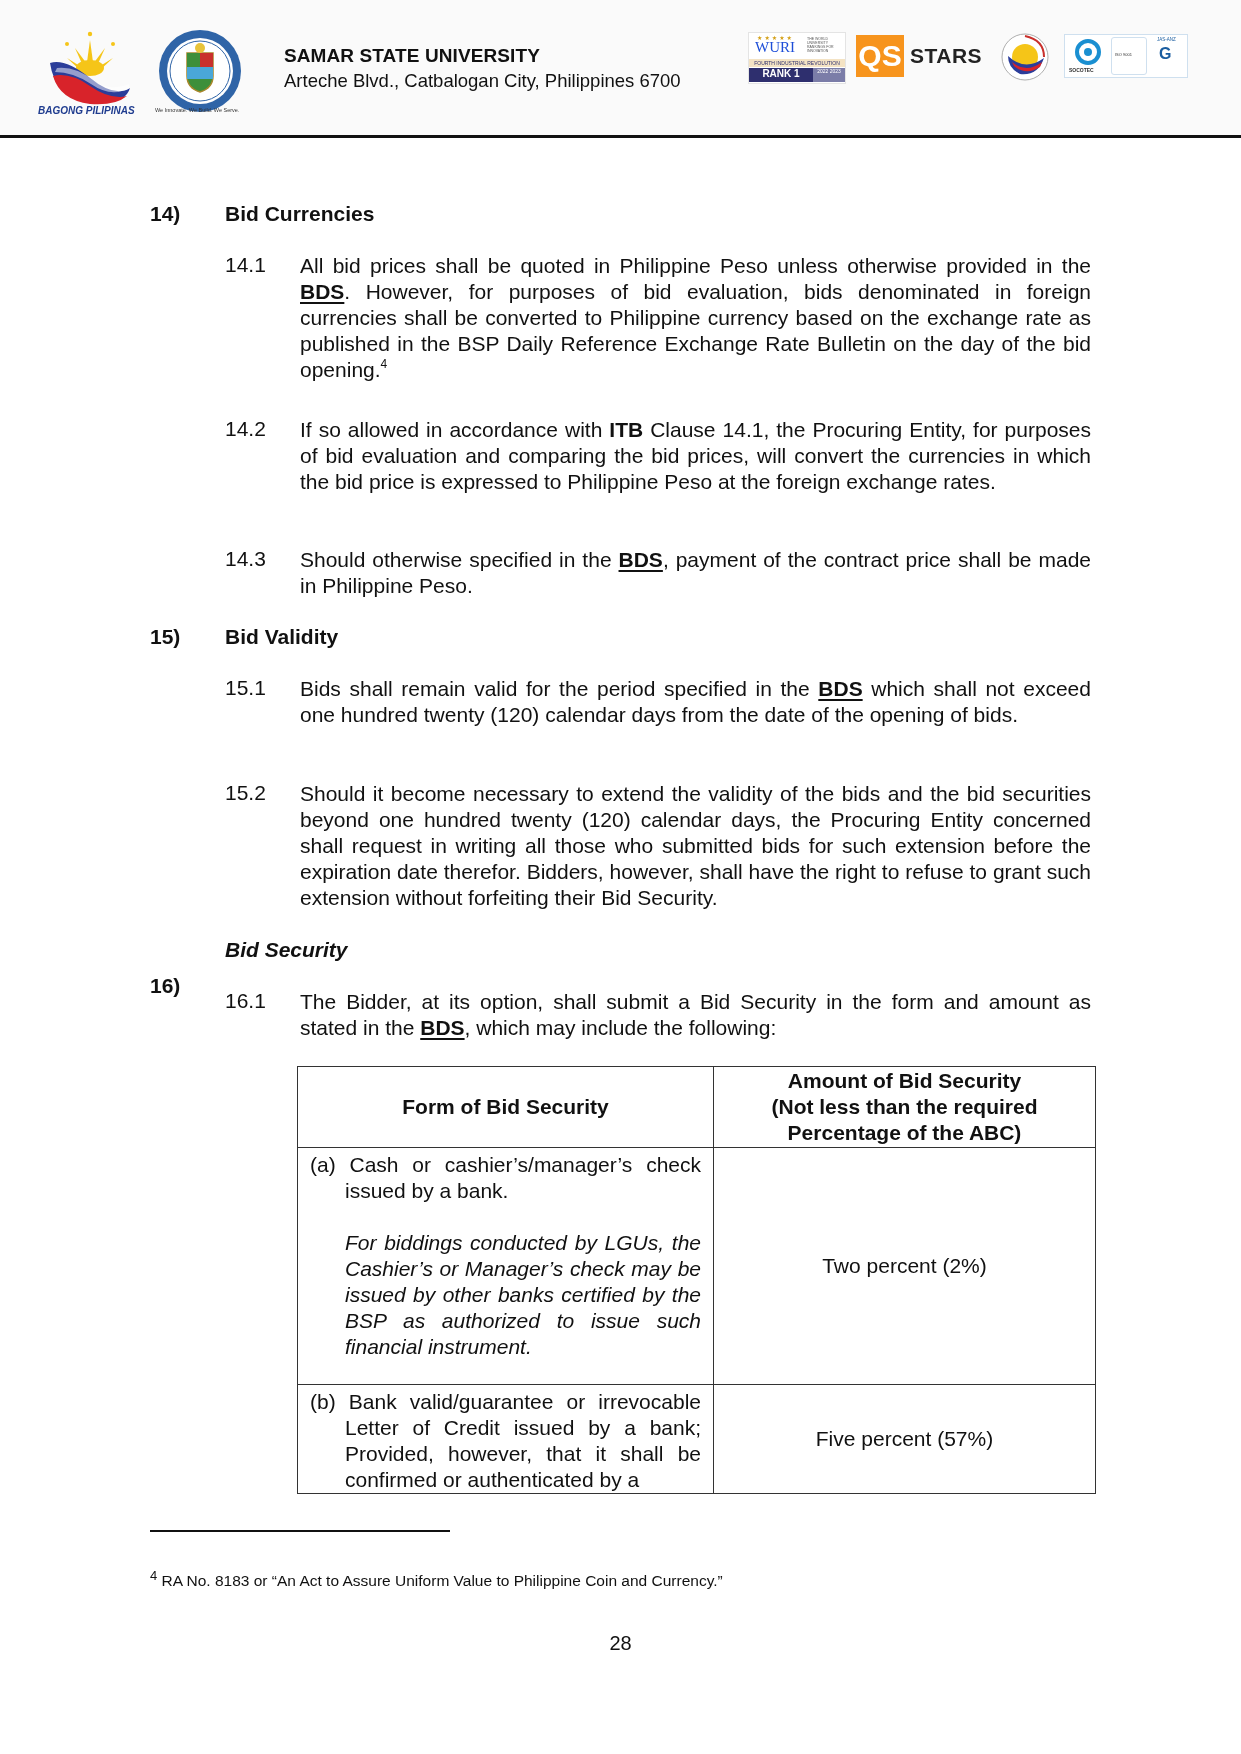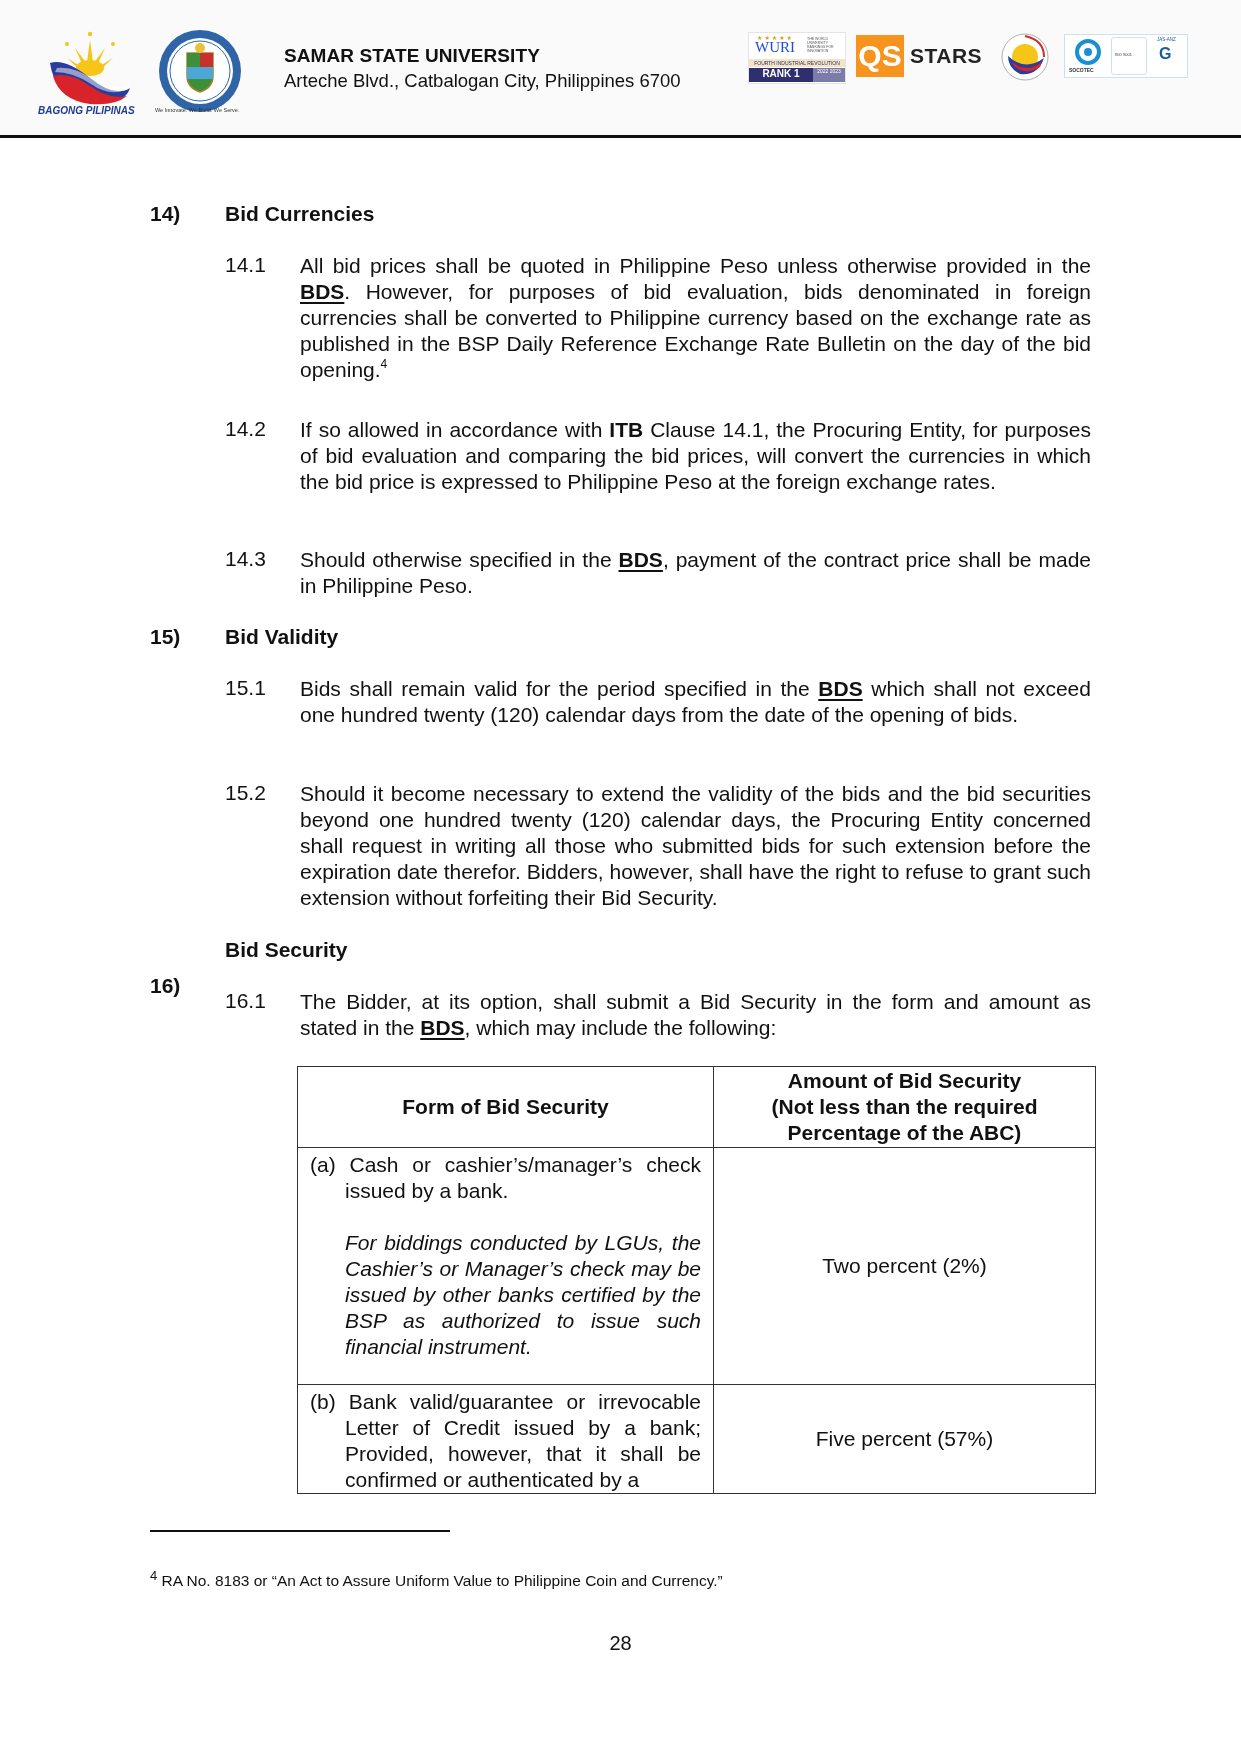--- a/index.html
+++ b/index.html
@@ -137,21 +137,21 @@
 <div class="abs body-text" style="left:300px;top:676px;width:791px;">
   <span>Bids shall remain valid for the period specified in the </span><span class="bds">BDS</span><span> which shall not exceed one hundred twenty (120) calendar days from the date of the opening of bids.</span>
 </div>
 
 <div class="abs sub-num" style="left:225px;top:781px;">15.2</div>
 <div class="abs body-text" style="left:300px;top:781px;width:791px;">
   <span>Should it become necessary to extend the validity of the bids and the bid securities beyond one hundred twenty (120) calendar days, the Procuring Entity concerned shall request in writing all those who submitted bids for such extension before the expiration date therefor. Bidders, however, shall have the right to refuse to grant such extension without forfeiting their Bid Security.</span>
 </div>
 
 <div class="abs sec-num" style="left:150px;top:938px;margin-top:36px;">16)</div>
-<div class="abs sec-title" style="left:225px;top:938px;">Bid Security</div>
+<div class="abs sec-title" style="left:225px;top:938px;font-style:italic;">Bid Security</div>
 
 <div class="abs sub-num" style="left:225px;top:989px;">16.1</div>
 <div class="abs body-text" style="left:300px;top:989px;width:791px;">
   <span>The Bidder, at its option, shall submit a Bid Security in the form and amount as stated in the </span><span class="bds">BDS</span><span>, which may include the following:</span>
 </div>
 
 <table id="bid-table">
   <tbody>
       <tr>
     <th class="col-form" style="height:72px;">Form of Bid Security</th>

